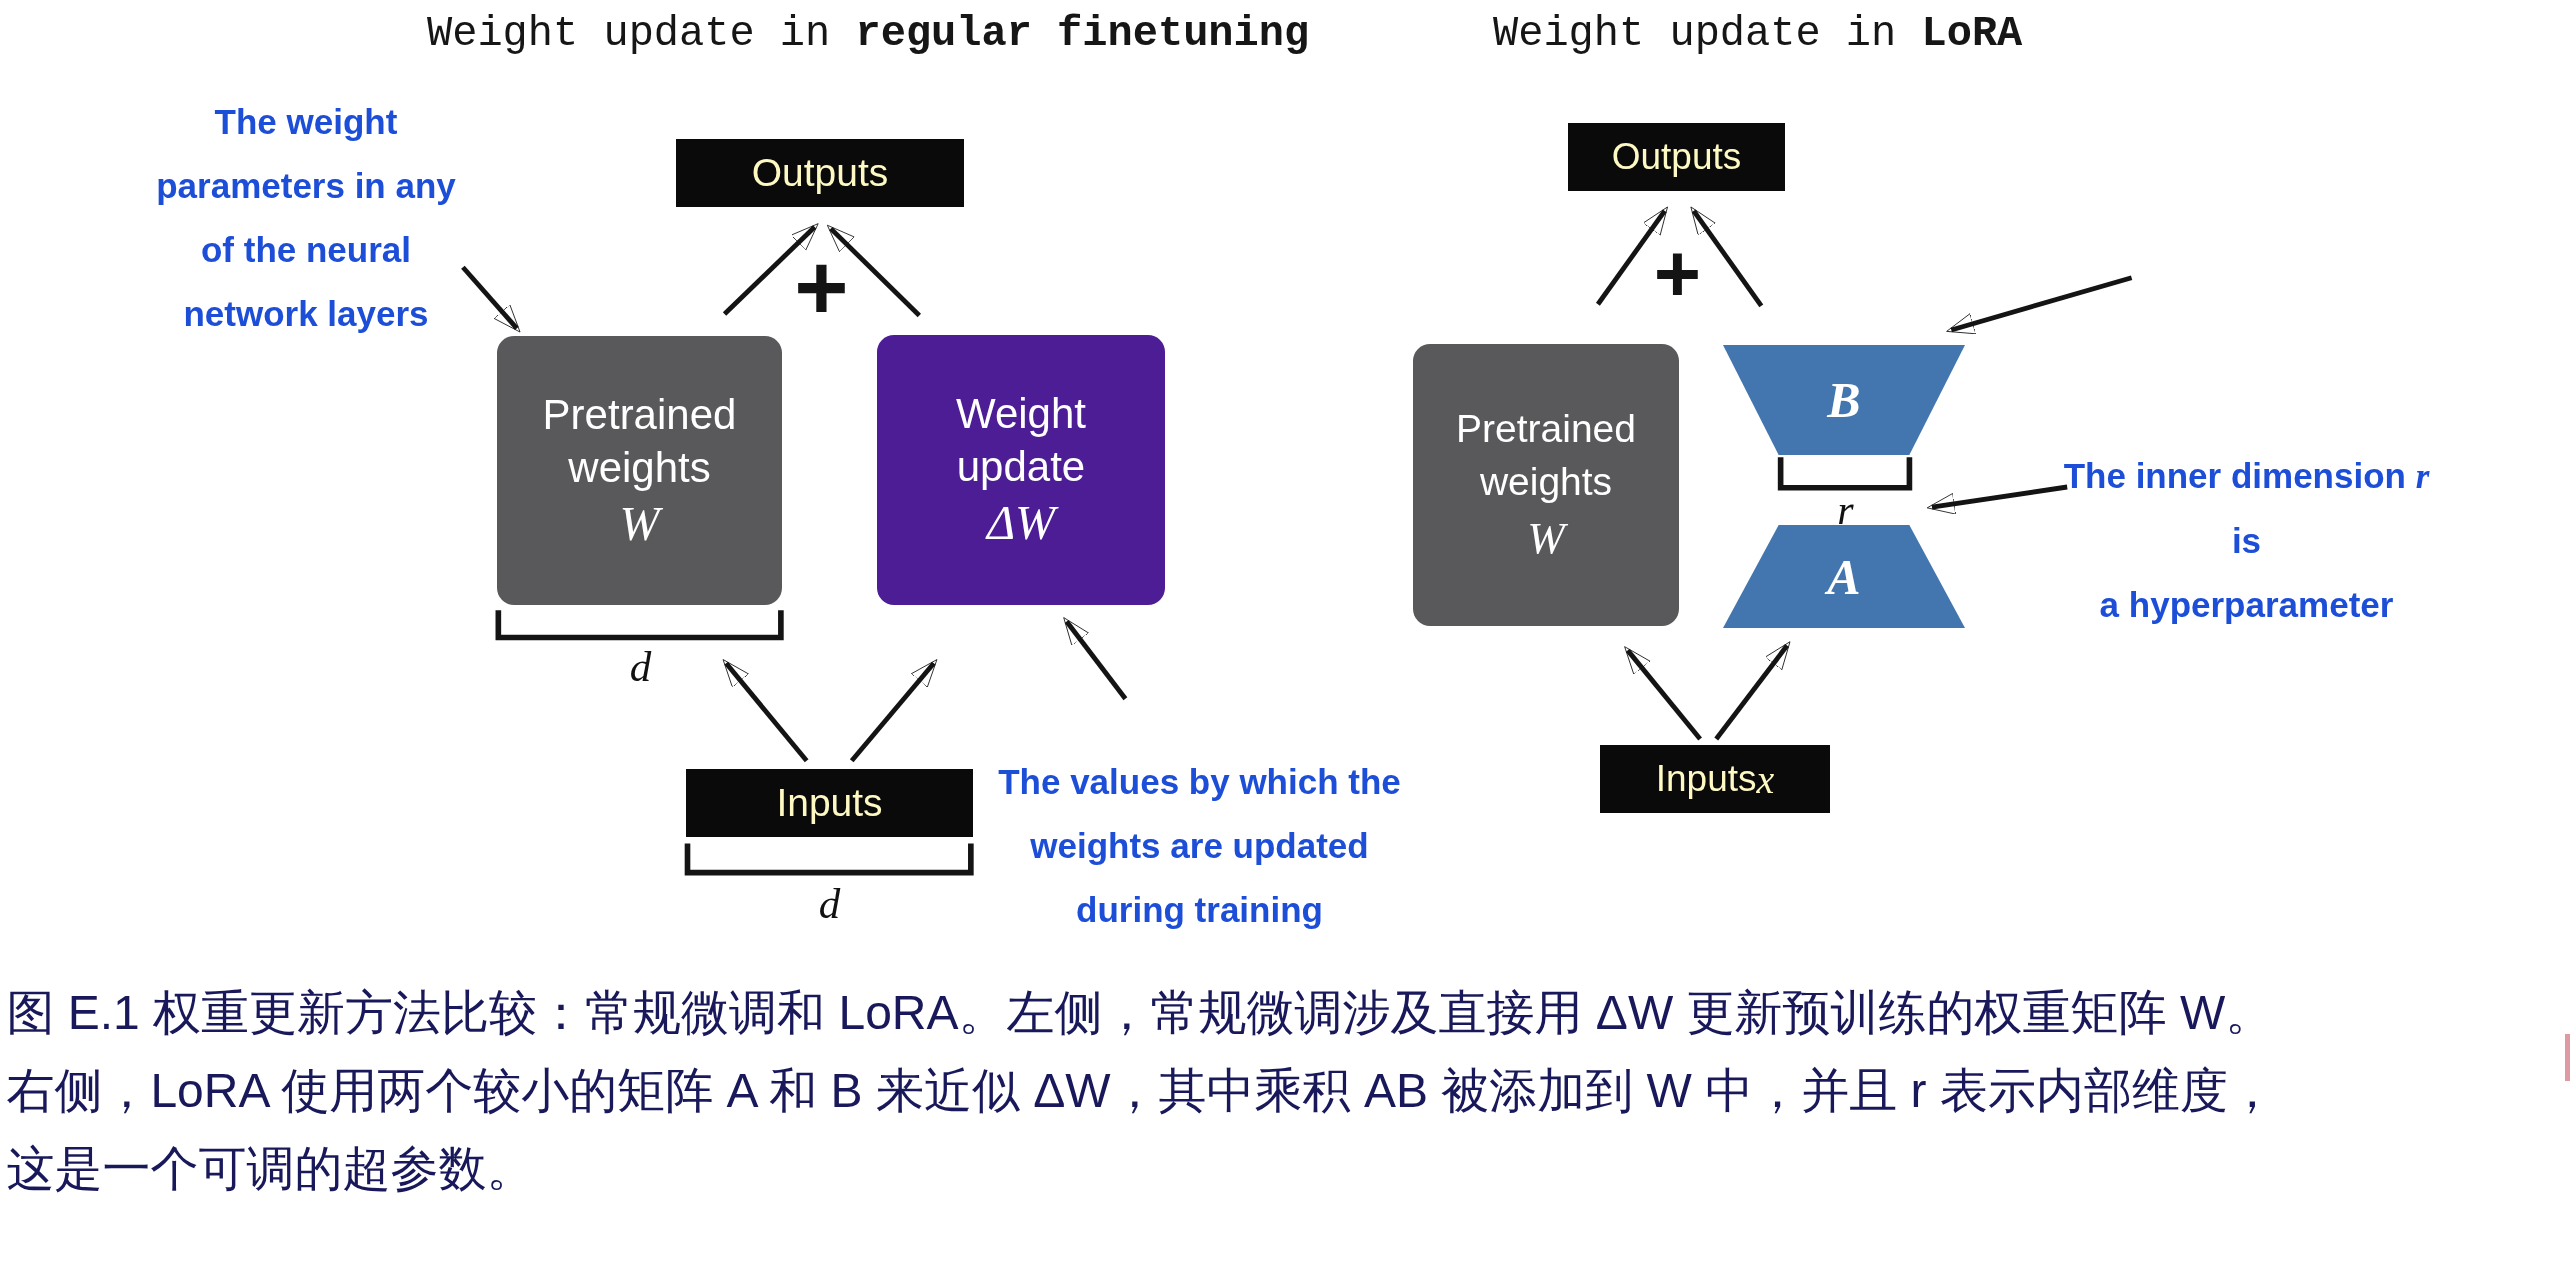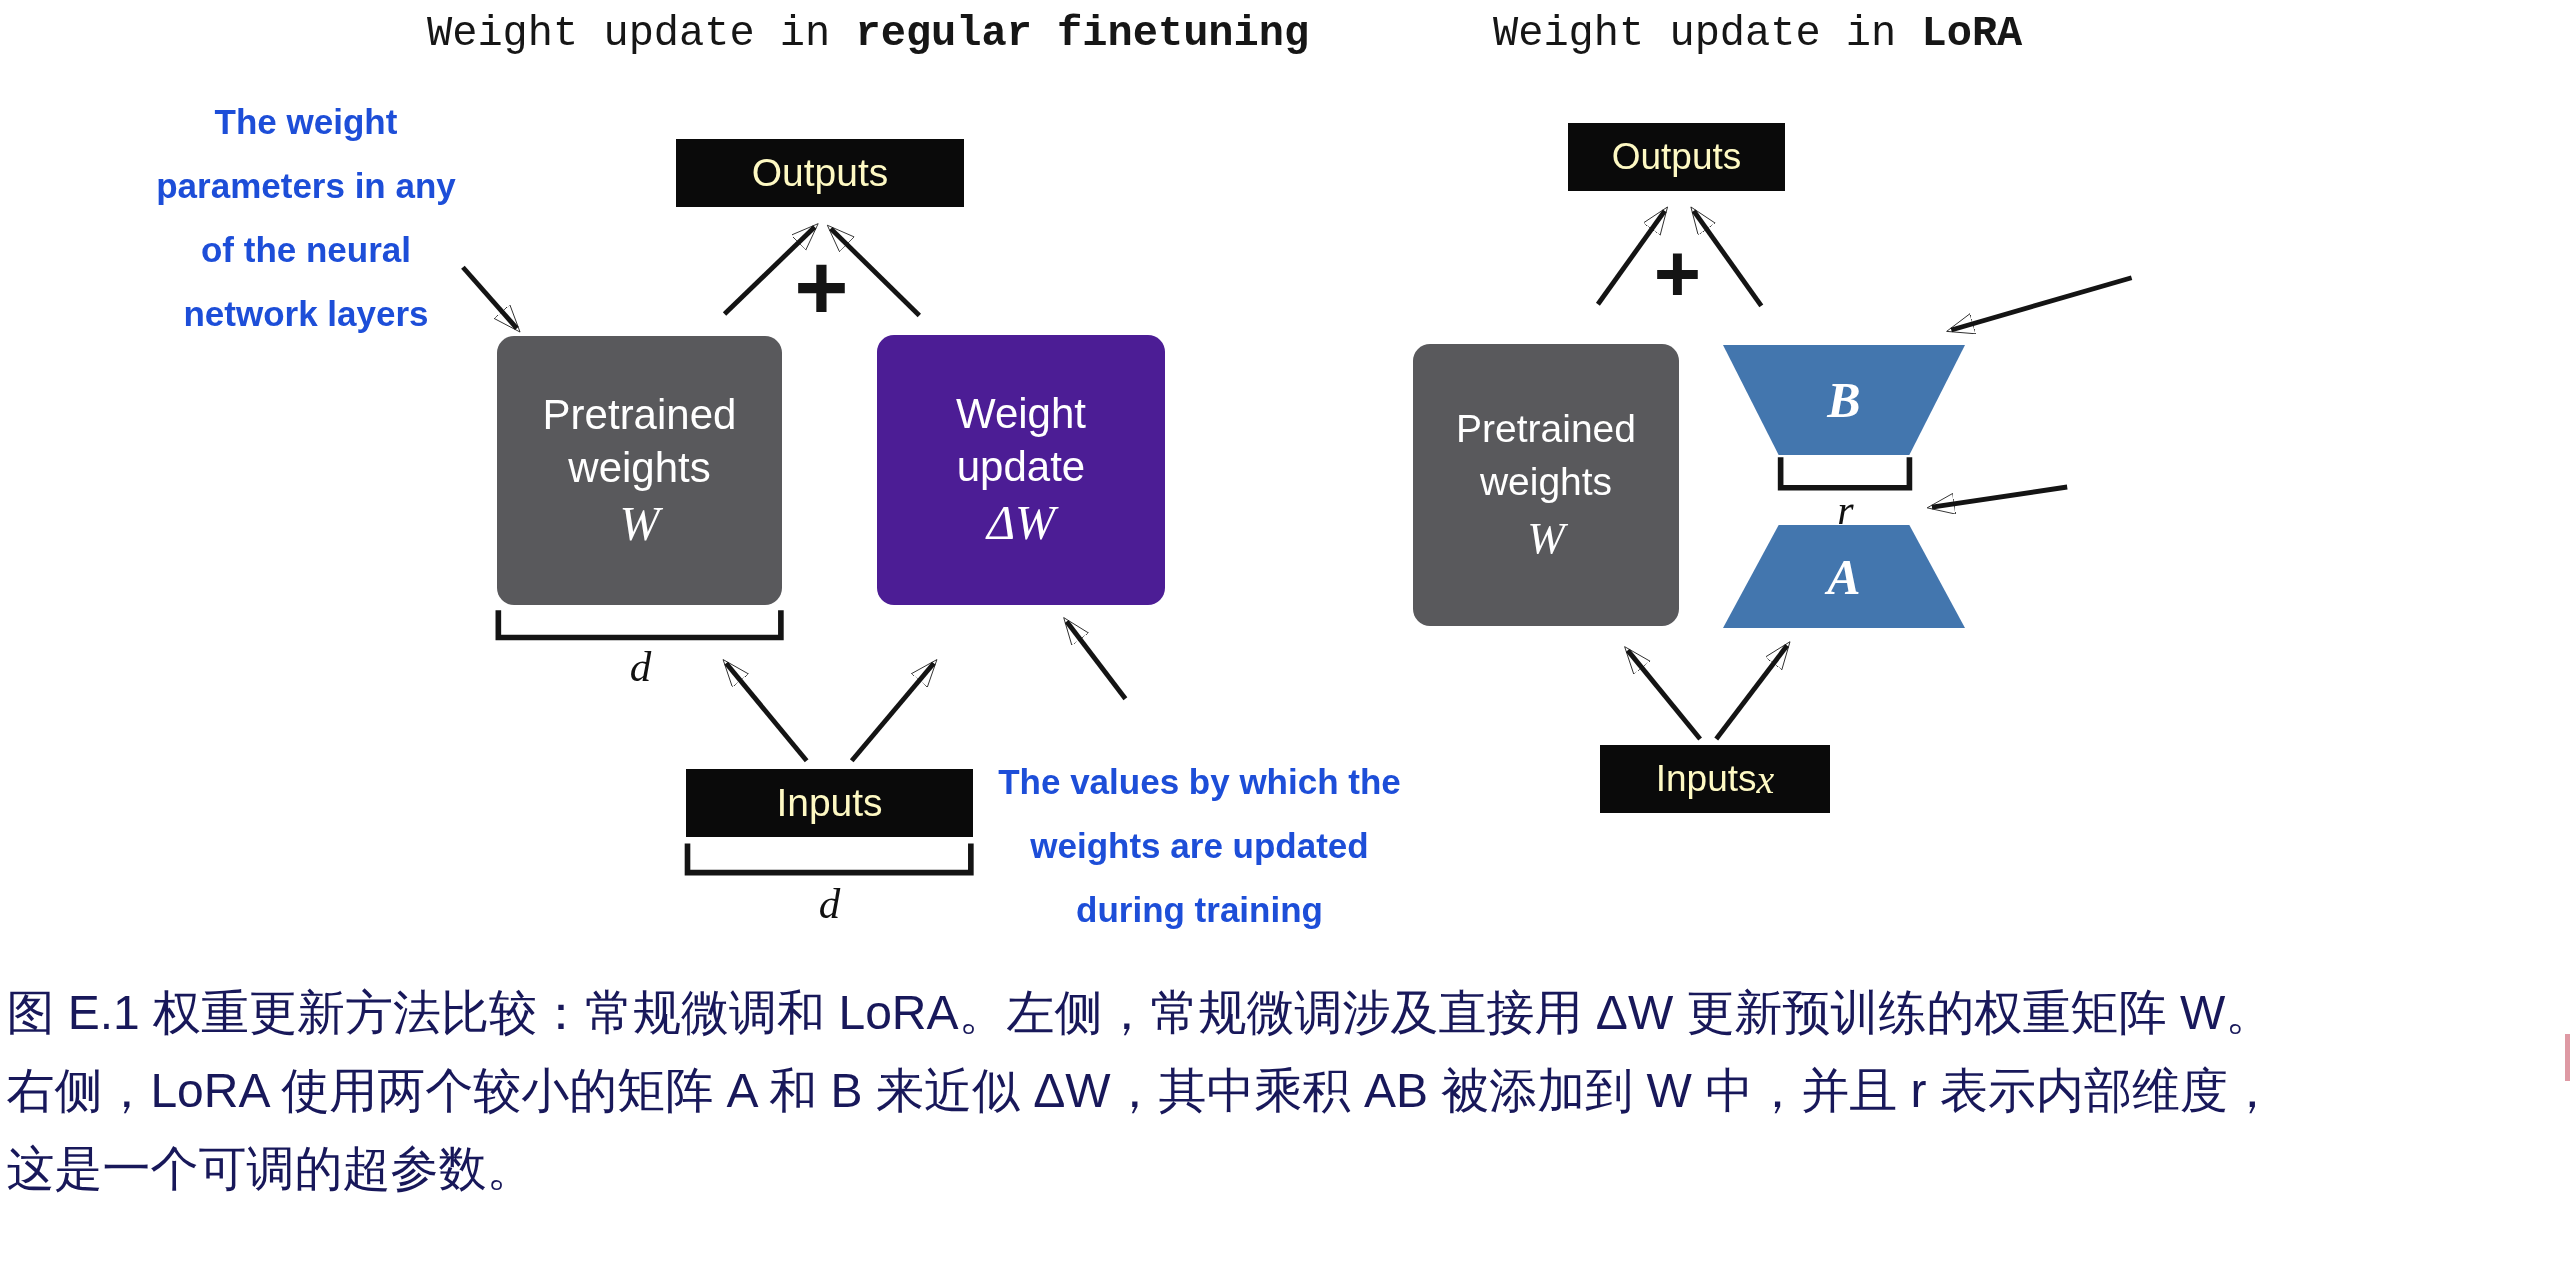--- a/index.html
+++ b/index.html
@@ -131,20 +131,22 @@
   <div class="abs trap trap-a" style="left: 1723px; top: 525px; width: 242px; height: 103px; background: rgb(67, 118, 174);">
     <span class="tl math">A</span>
   </div>
 
   <div class="abs black-box" style="left: 1600px; top: 745px; width: 230px; height: 68px; font-size: 37px; background: rgb(10, 10, 10);">
     <span>Inputs </span>
     <span class="math" style="font-size:40px;">x</span>
   </div>
 
 
+  <div class="abs ann" style="left:2045px;top:444px;width:403px;"><span>The inner dimension </span><span class="m">r</span><span> is
+a hyperparameter</span></div>
 
   <div class="abs caption" style="left: 6.4px; top: 974px; width: 2570px; color: rgb(24, 24, 90);">
     <div>图 E.1 权重更新方法比较：常规微调和 LoRA。左侧，常规微调涉及直接用 ΔW 更新预训练的权重矩阵 W。</div>
     <div>右侧，LoRA 使用两个较小的矩阵 A 和 B 来近似 ΔW，其中乘积 AB 被添加到 W 中，并且 r 表示内部维度，</div>
     <div>这是一个可调的超参数。</div>
   </div>
 
   <div class="abs" style="left: 2565px; top: 1034px; width: 4.8px; height: 47px; background: rgb(223, 154, 164);"></div>
 
 </div>

